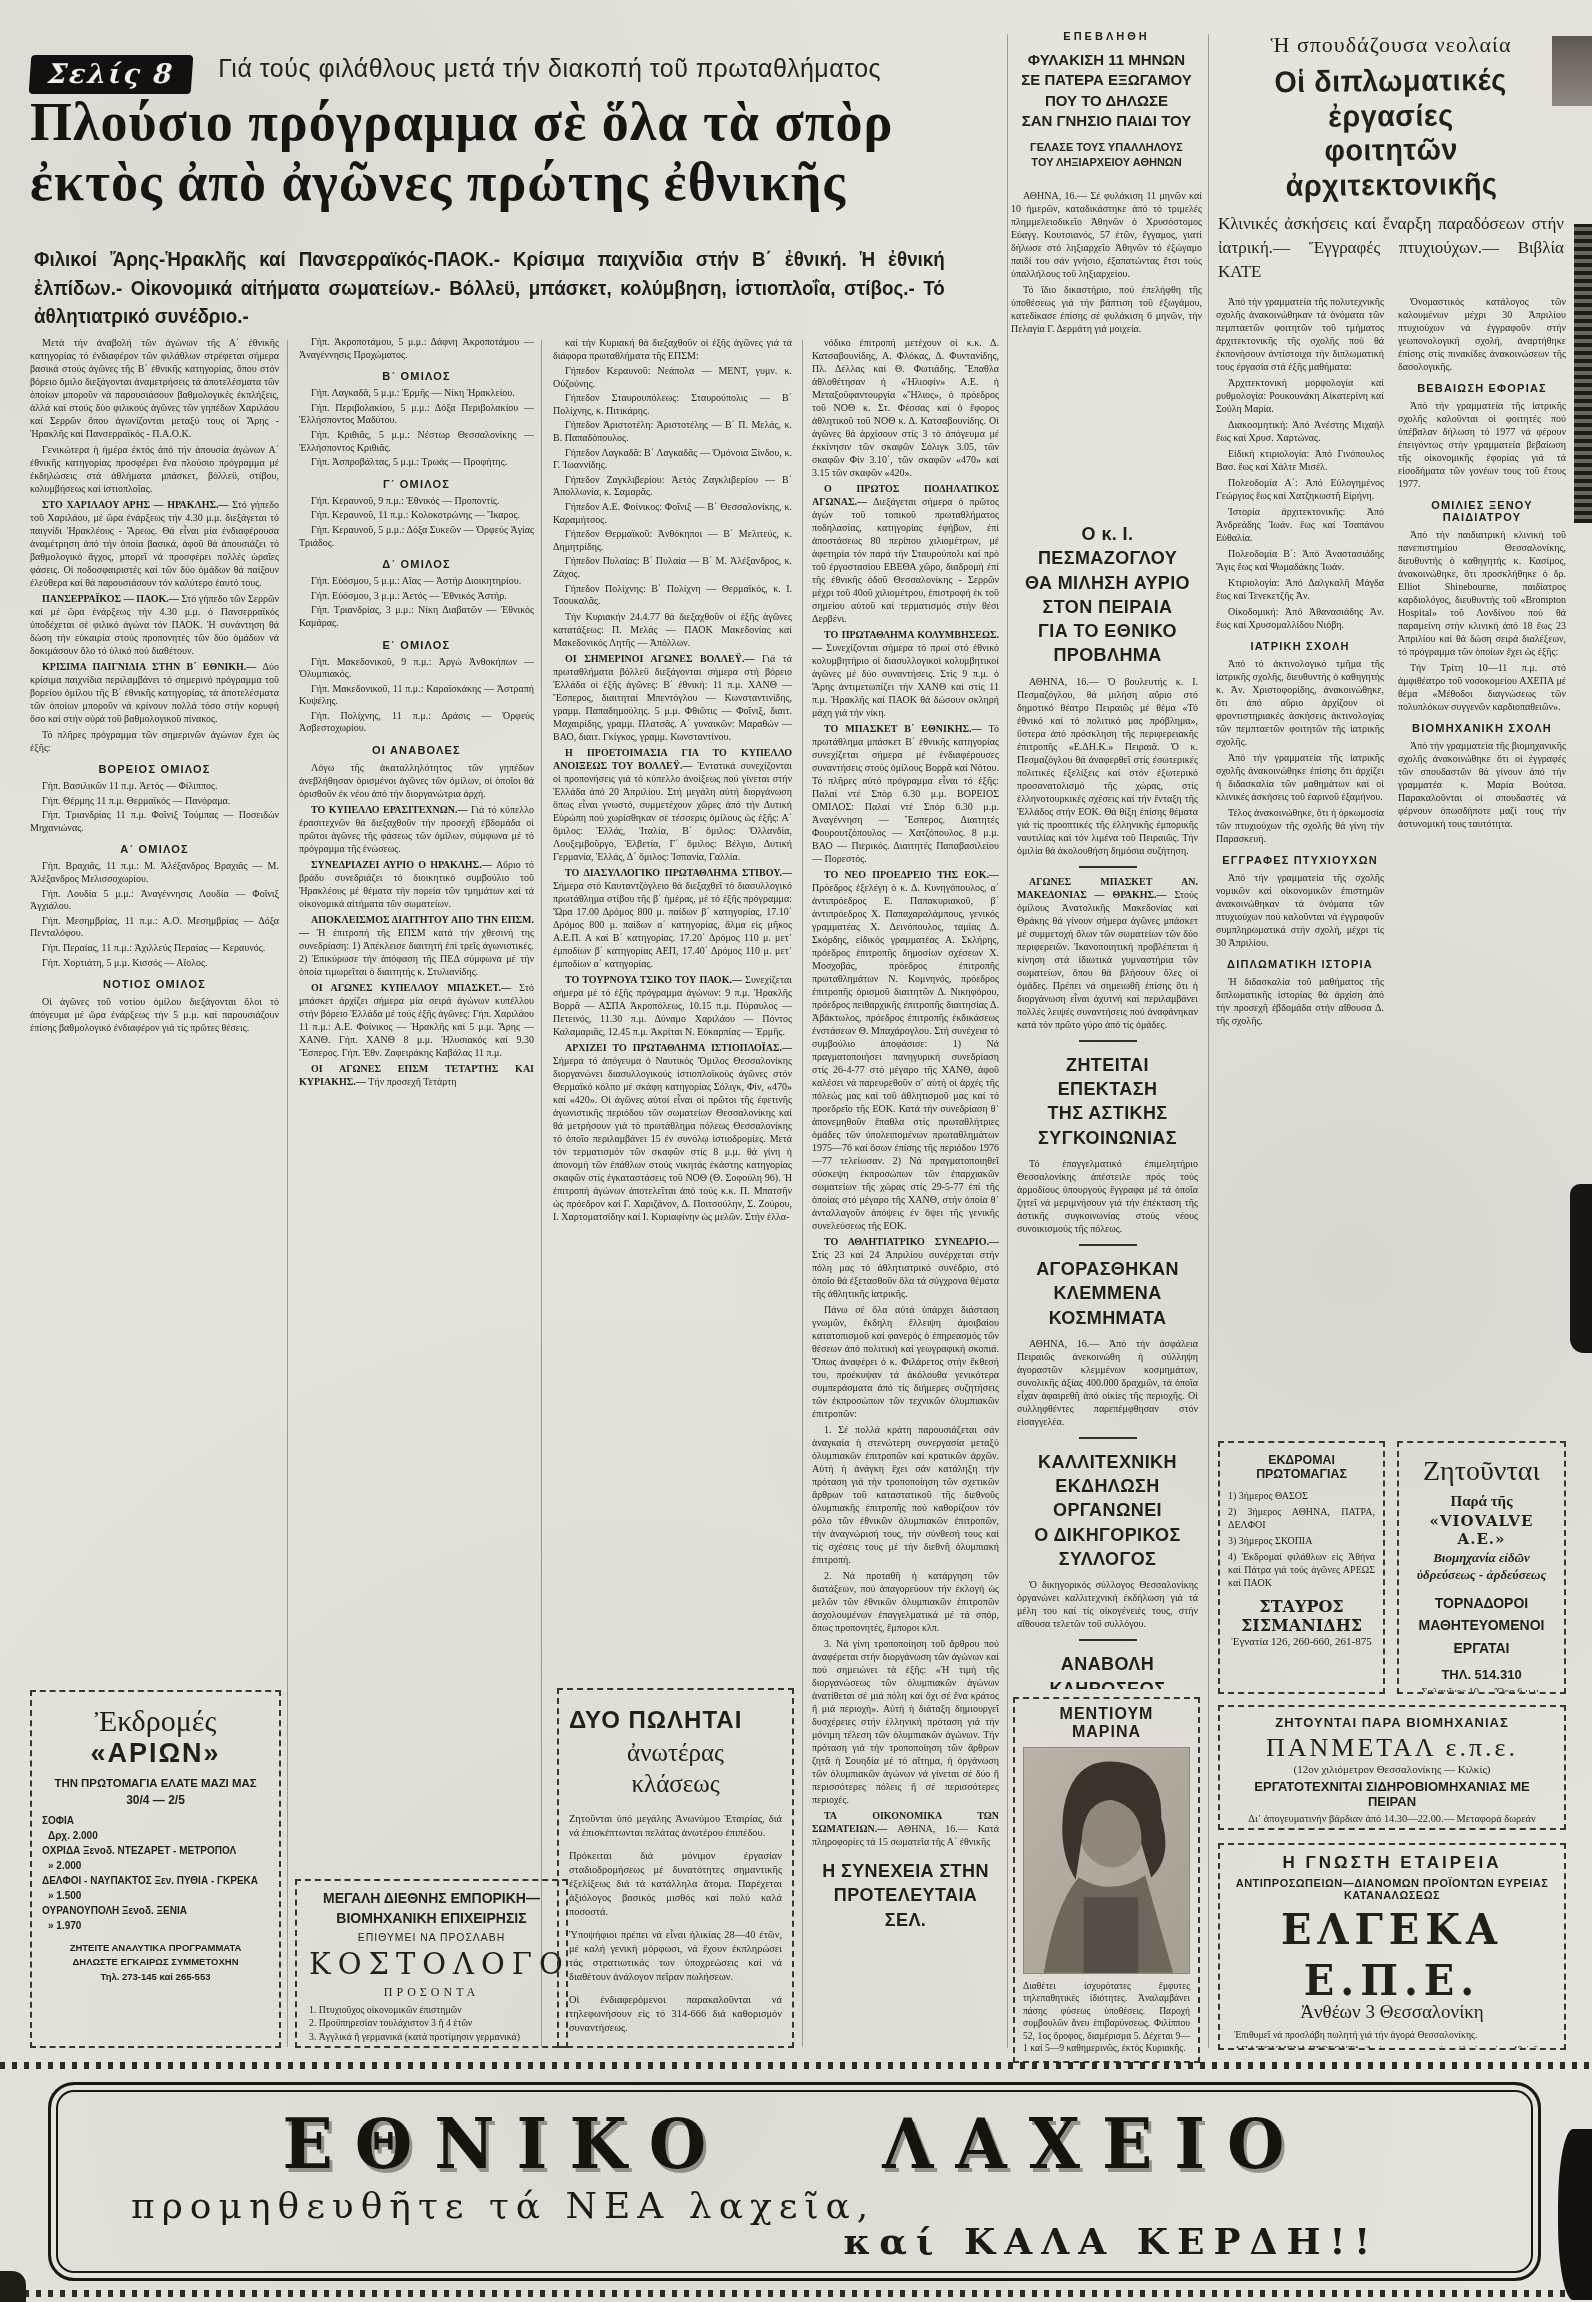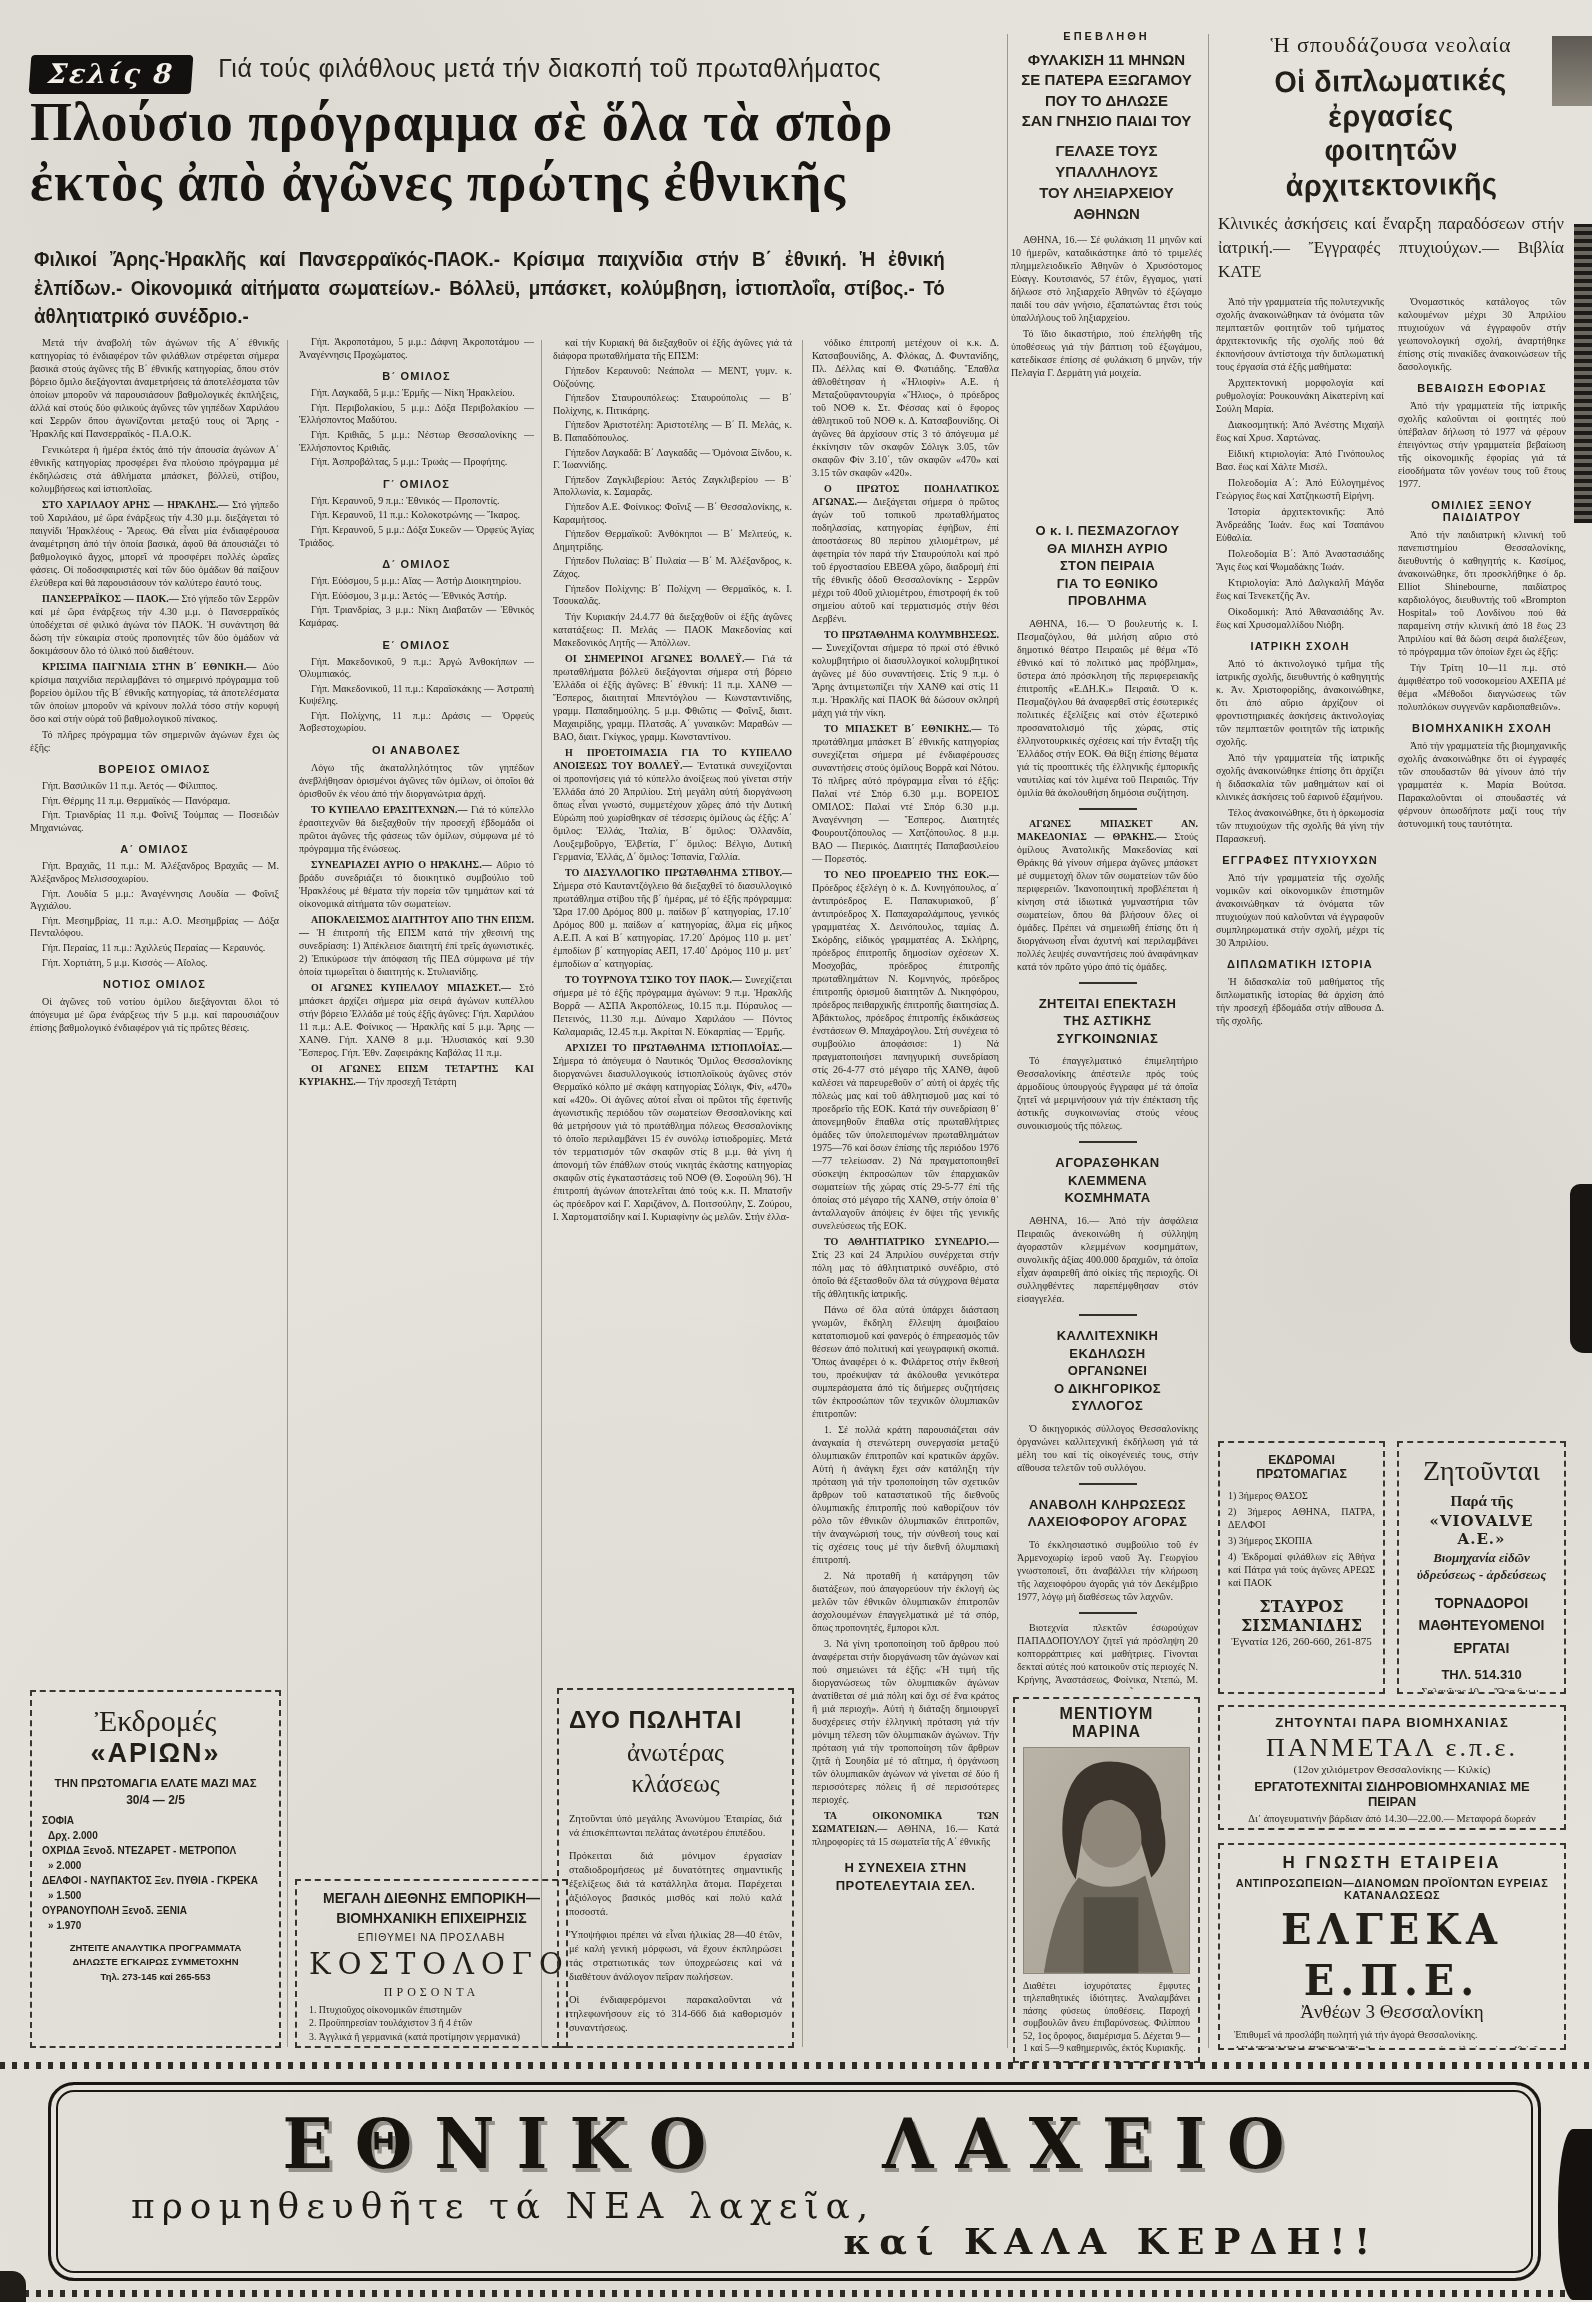--- a/index.html
+++ b/index.html
@@ -21,32 +21,32 @@
   .subhead{position:absolute;left:34px;top:245px;width:939px;font-family:"Liberation Sans",sans-serif;
            font-weight:bold;font-size:19.4px;line-height:1.48;text-align:justify;transform:scaleX(.97);
            transform-origin:left;color:#201d18;}
   
   .col{position:absolute;top:336px;overflow:hidden;}
   .bp{font-size:10px;line-height:1.3;text-align:justify;text-indent:12px;margin:0 0 3px;}
   .fx{font-size:10px;line-height:1.26;text-align:justify;text-indent:12px;margin:0 0 2px;}
   .rh{font-weight:bold;}
   .ch{font-family:"Liberation Sans",sans-serif;font-weight:bold;font-size:11px;text-align:center;
       letter-spacing:1.2px;margin:9px 0 5px;}
-  .nh{font-family:"Liberation Sans",sans-serif;font-weight:bold;font-size:13px;line-height:1.35;
+  .nh{font-family:"Liberation Sans",sans-serif;font-weight:bold;font-size:18px;line-height:1.35;
       text-align:center;margin:11px 2px 7px;white-space:pre-line;letter-spacing:0.4px;}
   .sep{width:58px;border-top:2px solid #33302a;margin:9px auto 7px;}
   .vr{position:absolute;width:1px;background:#9d978c;}
   
   .jail{position:absolute;left:1011px;top:30px;width:191px;}
   .eyebrow{font-family:"Liberation Sans",sans-serif;font-weight:bold;font-size:11px;text-align:center;
            letter-spacing:3px;margin-bottom:8px;}
   .jtitle{font-family:"Liberation Sans",sans-serif;font-weight:bold;font-size:15px;line-height:1.35;
           text-align:center;margin:0 0 9px;}
-  .jsub{font-family:"Liberation Sans",sans-serif;font-weight:bold;font-size:15px;line-height:1.4;
-        text-align:center;margin:0 0 9px;color:#2a2722;}
+  .jsub{font-family:"Liberation Sans",sans-serif;font-weight:bold;font-size:11px;line-height:1.4;
+        text-align:center;margin:0 0 18px;color:#2a2722;}
   
   .arch{position:absolute;left:1216px;top:32px;width:350px;height:1393px;overflow:hidden;}
   .akicker{font-size:22px;text-align:center;margin:0 0 6px;letter-spacing:1px;}
   .atitle{font-family:"Liberation Sans",sans-serif;font-weight:bold;font-size:30px;line-height:1.15;
           text-align:center;margin:0 0 10px;transform:rotate(-.6deg) scaleX(.96);letter-spacing:0.5px;}
   .adeck{font-size:17px;line-height:1.4;text-align:justify;margin:0 2px 12px;}
   .acols{display:flex;gap:14px;}
   .acols>div{width:168px;}
   
   .adbox{position:absolute;border:2.5px dashed #3a362f;padding:8px 10px;box-sizing:border-box;overflow:hidden;}

